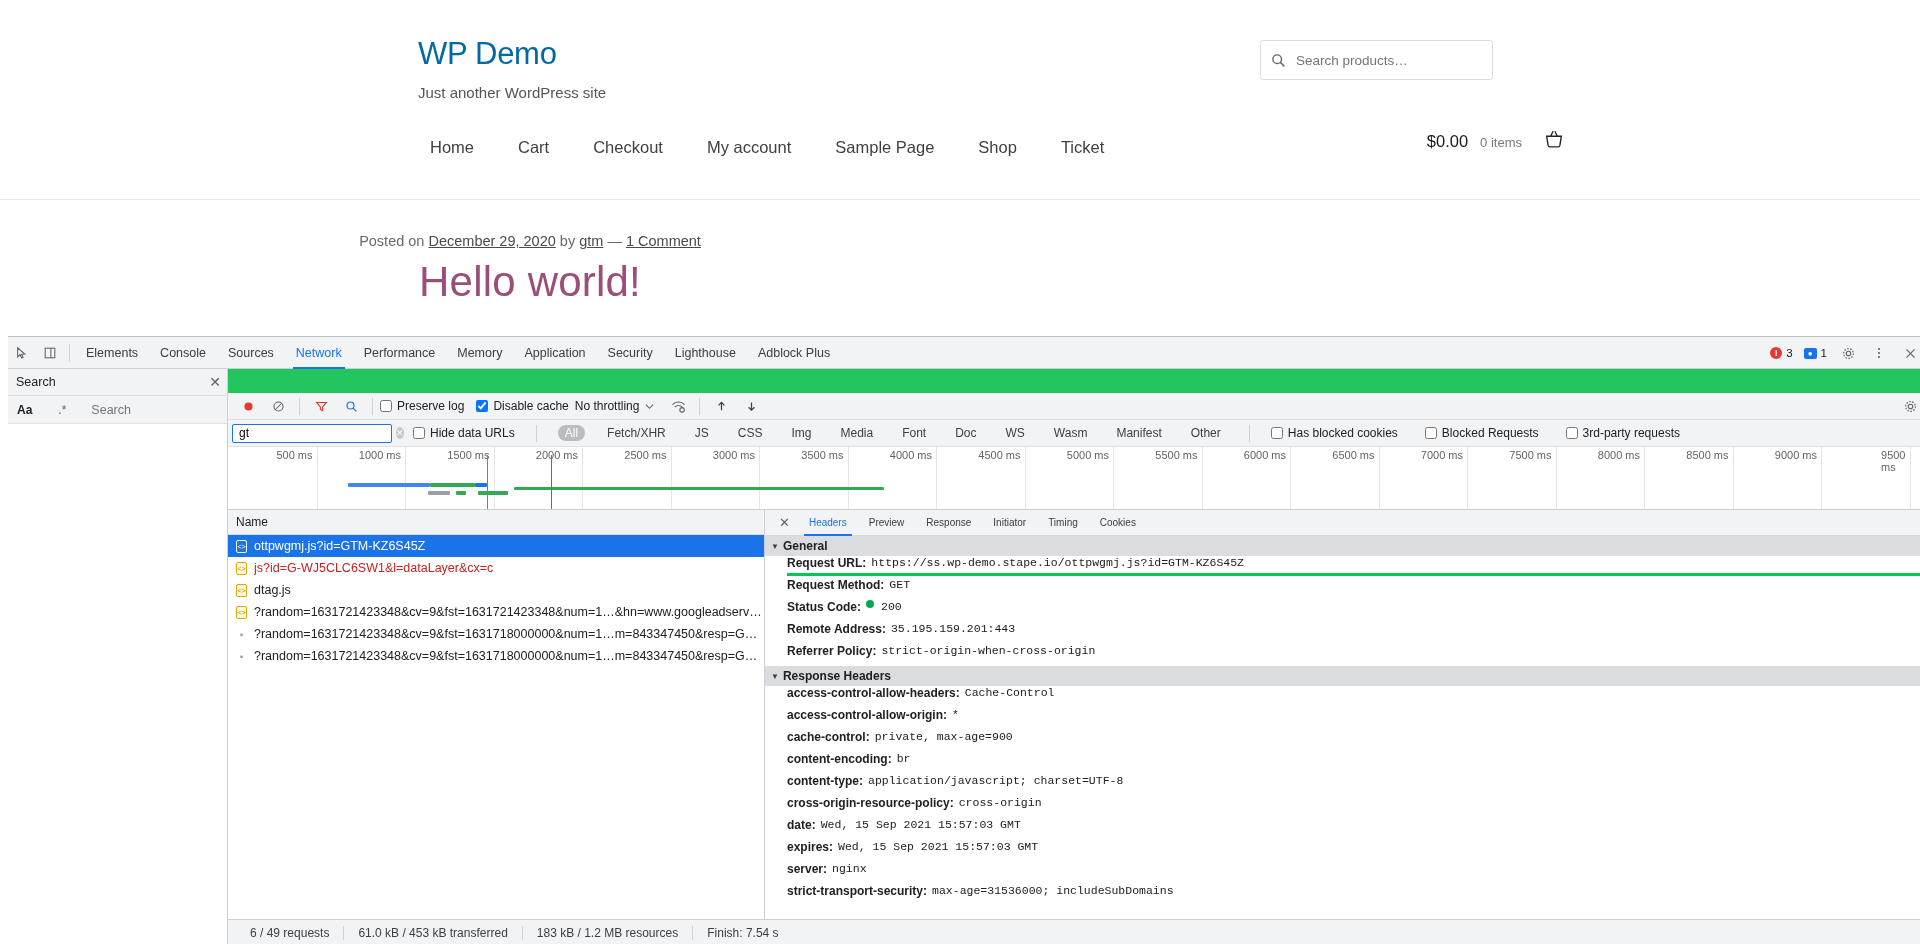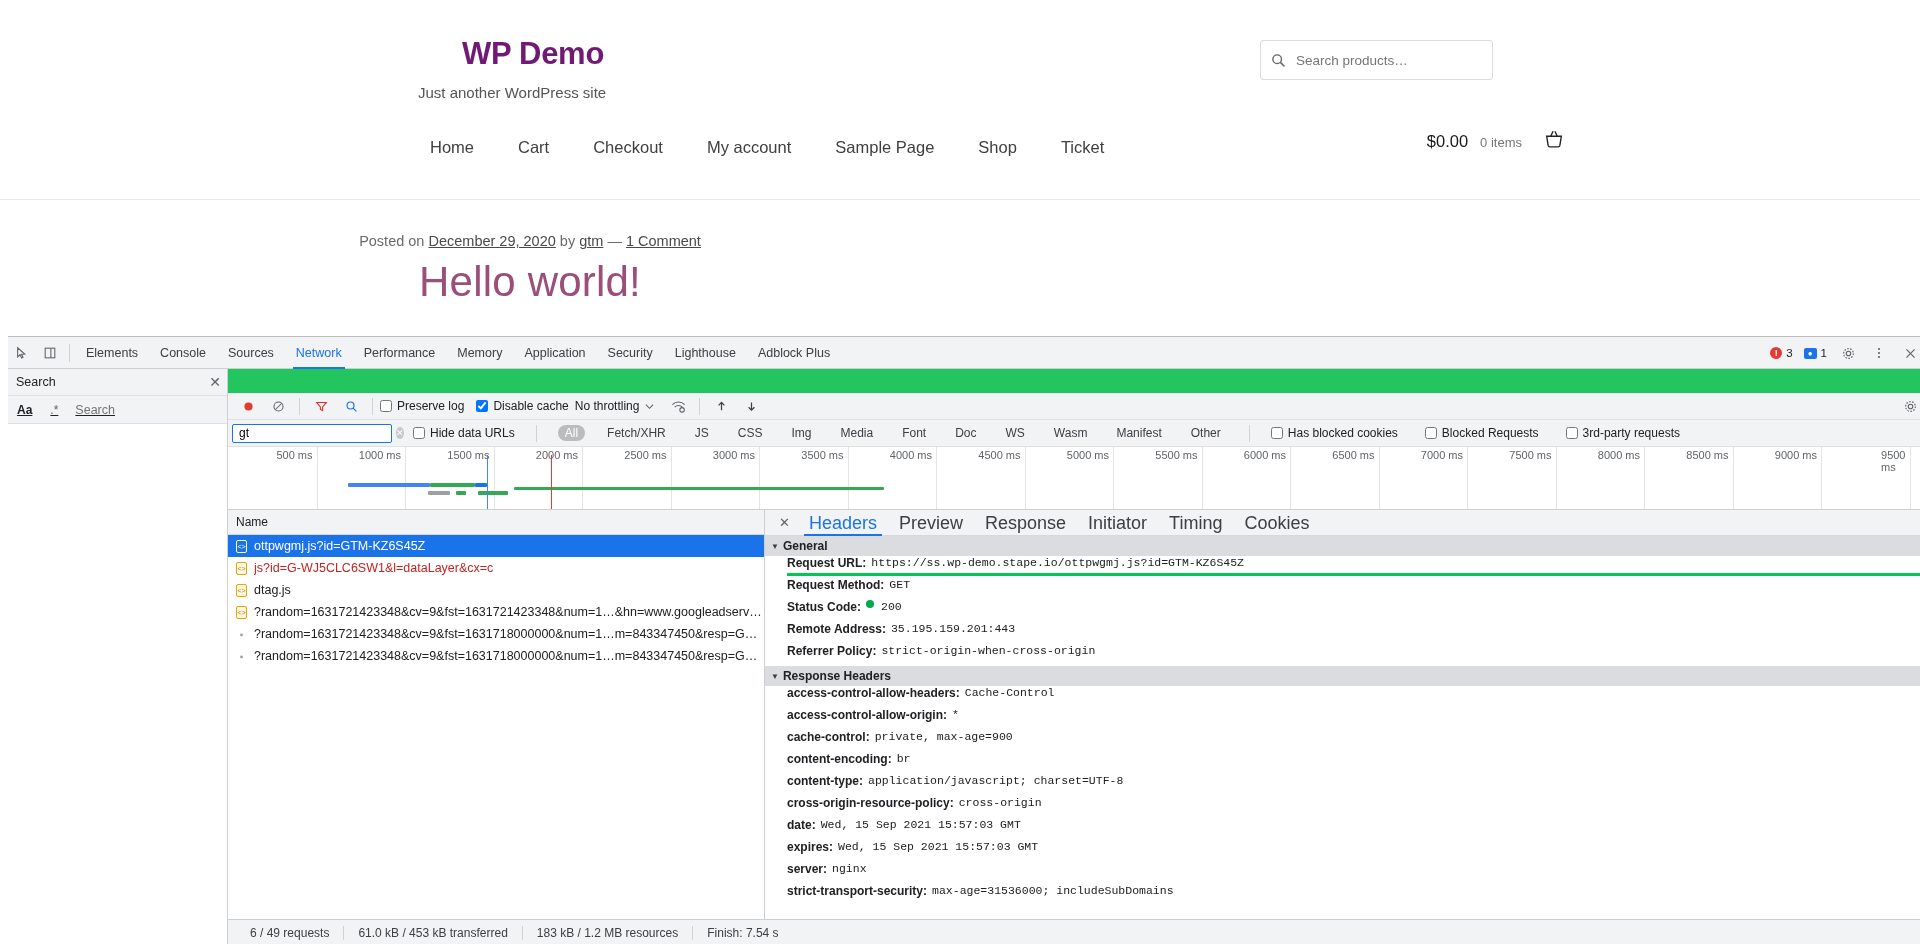--- a/index.html
+++ b/index.html
@@ -11,23 +11,22 @@
     overflow:hidden;
     position:relative;
   }
 
   
   #wp-page { position:absolute; left:0; top:0; width:1920px; height:336px; background:#fff; }
 
   #wp-header { position:relative; height:200px; border-bottom:1px solid #e8e8e8; }
   #wp-site-title {
     position:absolute; left:418px; top:36px;
-    font-size:31px; font-weight:bold; color:#701a75;
+    font-size:31px; font-weight:normal; color:#0369a1;
     letter-spacing:-0.3px;
-    margin-left:44px;
   }
   #wp-tagline {
     position:absolute; left:418px; top:84px;
     font-size:15px; color:#555; font-weight:400;
   }
   #wp-search-products {
     position:absolute; left:1260px; top:40px;
     width:233px; height:40px;
     border:1px solid #dcdcdc; border-radius:3px;
     background:#fff;
@@ -130,22 +129,22 @@
     width:220px; border-right:1px solid #cdd0d3; background:#fff;
     display:flex; flex-direction:column;
   }
   #dt-search-head {
     height:27px; display:flex; align-items:center; justify-content:space-between;
     padding:0 6px 0 8px; background:#f1f3f4; border-bottom:1px solid #e0e0e0;
     font-size:12.5px;
   }
   #dt-search-head .close { cursor:pointer; font-size:14px; color:#5f6368; }
   #dt-search-row {
-    height:28px; display:flex; align-items:center; gap:12px; padding:0 6px;
-    background:#f1f3f4; border-bottom:1px solid #e0e0e0;text-decoration:underline;
+    height:28px; display:flex; align-items:center; gap:20px; padding:0 6px;
+    background:#f1f3f4; border-bottom:1px solid #e0e0e0;
   }
   #dt-search-row .aa { font-size:12px; font-weight:bold; padding:0 3px; cursor:pointer; }
   #dt-search-row .regex { font-size:12px; padding:0 3px; cursor:pointer; color:#5f6368;}
   #dt-search-row input {
     flex:1; border:0; outline:0; background:transparent; font-size:12.5px;
     font-family:"Liberation Sans", sans-serif; color:#5f6368;
   }
   #dt-search-results { flex:1; background:#fff; }
 
   #dt-network { flex:1; display:flex; flex-direction:column; min-width:0;margin-top:24px; }
@@ -226,21 +225,21 @@
   }
   .req-row .nm { overflow:hidden; text-overflow:ellipsis; }
 
   #net-detail { flex:1; background:#fff; display:flex; flex-direction:column; min-width:0;}
   #detail-tabs {
     height:26px; background:#f1f3f4; border-bottom:1px solid #d6d8da;
     display:flex; align-items:center; padding-left:6px;
   }
   #detail-tabs .dclose { padding:0 8px; cursor:pointer; color:#5f6368; font-size:13px; }
   .dtab {
-    padding:0 11px; height:26px; line-height:26px; font-size:18px; cursor:pointer;
+    padding:0 11px; height:26px; line-height:26px; font-size:10px; cursor:pointer;
     color:#3c4043; position:relative;
   }
   .dtab.active { color:#1a73e8; }
   .dtab.active::after {
     content:""; position:absolute; left:6px; right:6px; bottom:0; height:2px; background:#1a73e8;
   }
   #detail-body { flex:1; overflow:hidden; }
   .sect-head {
     background:#dadcdf; height:20px; display:flex; align-items:center;
     padding-left:6px; font-size:12px; font-weight:bold; gap:4px;

